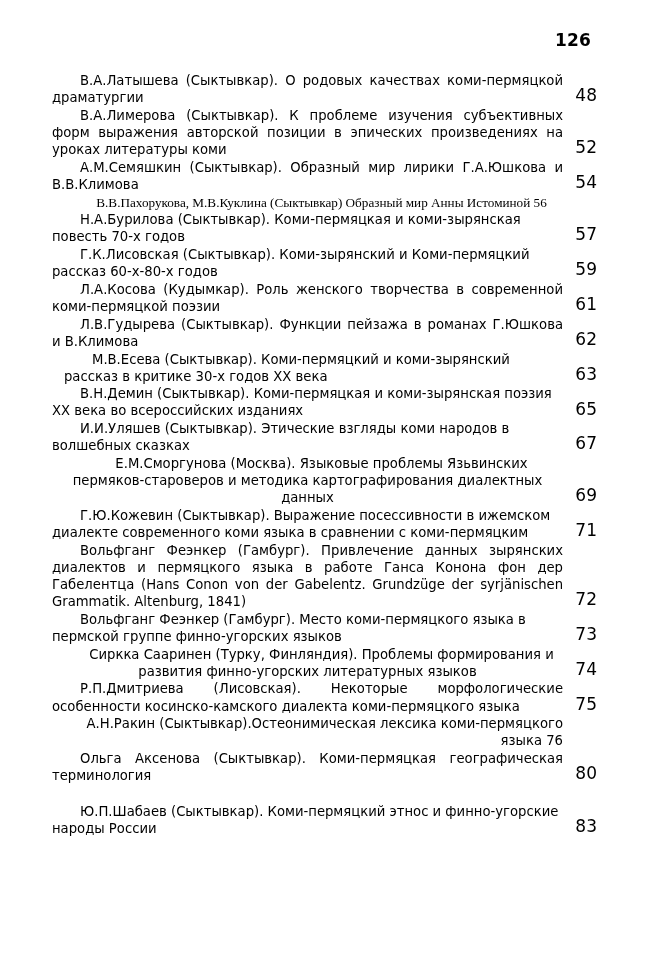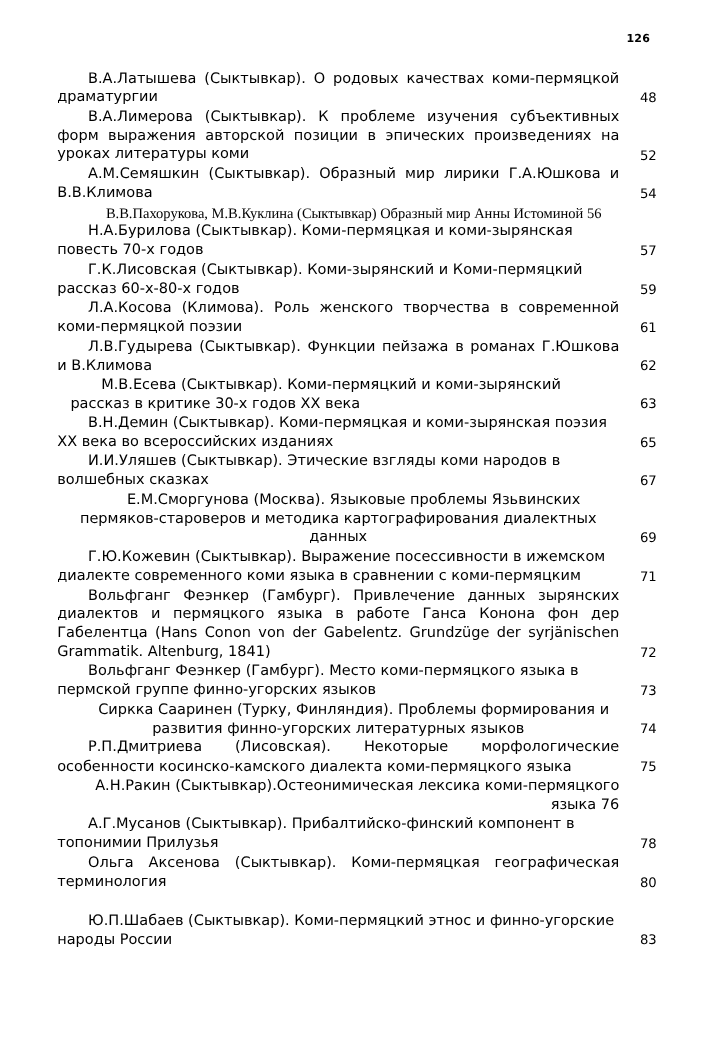--- a/index.html
+++ b/index.html
@@ -17,21 +17,21 @@
   }
   .page {
     width: 649px;
     height: 960px;
     position: relative;
     box-sizing: border-box;
     padding: 30px 52px 0 52px;
   }
   .page-number {
     text-align: right;
-    font-size: 10px;
+    font-size: 17px;
     font-weight: bold;
     padding-right: 6px;
     margin-bottom: 22px;
     letter-spacing: 0.2px;
   }
   .toc {
     margin: 0;
     padding: 0;
   }
   .entry {
@@ -42,21 +42,21 @@
     text-justify: inter-word;
     margin-bottom: 0.5px;
     padding-right: 34px;
   }
   .entry .txt {
     display: inline;
   }
   .entry .pg {
     position: absolute;
     right: 0;
-    font-size: 12px;
+    font-size: 17px;
   }
   .entry.indent .txt:first-child {
     padding-left: 0;
   }
   .entry.indent {
     text-indent: 28px;
   }
   .section-head {
     margin-top: 20px;
     margin-bottom: 18px;
@@ -79,33 +79,32 @@
   <div class="page-number">126</div>
 
   <div class="toc">
     <div id="entries-top">
         <div class="entry indent"><span class="txt">В.А.Латышева (Сыктывкар). О родовых качествах коми-пермяцкой драматургии</span><span class="pg bottom">48</span></div>
         <div class="entry indent"><span class="txt">В.А.Лимерова (Сыктывкар). К проблеме изучения субъективных форм выражения авторской позиции в эпических произведениях на уроках литературы коми</span><span class="pg bottom">52</span></div>
         <div class="entry indent"><span class="txt">А.М.Семяшкин (Сыктывкар). Образный мир лирики Г.А.Юшкова и В.В.Климова</span><span class="pg bottom">54</span></div>
         <div class="entry indent" style="text-align: center; font-family: Liberation Serif, serif;"><span class="txt">В.В.Пахорукова, М.В.Куклина (Сыктывкар) Образный мир Анны Истоминой 56</span></div>
         <div class="entry indent" style="text-align: left;"><span class="txt">Н.А.Бурилова (Сыктывкар). Коми-пермяцкая и коми-зырянская повесть 70-х годов</span><span class="pg bottom">57</span></div>
         <div class="entry indent" style="text-align: left;"><span class="txt">Г.К.Лисовская (Сыктывкар). Коми-зырянский и Коми-пермяцкий рассказ 60-х-80-х годов</span><span class="pg bottom">59</span></div>
-        <div class="entry indent"><span class="txt">Л.А.Косова (Климова). Роль женского творчества в современной коми-пермяцкой поэзии</span><span class="pg bottom">61</span></div>
+        <div class="entry indent"><span class="txt">Л.А.Косова (Кудымкар). Роль женского творчества в современной коми-пермяцкой поэзии</span><span class="pg bottom">61</span></div>
         <div class="entry indent"><span class="txt">Л.В.Гудырева (Сыктывкар). Функции пейзажа в романах Г.Юшкова и В.Климова</span><span class="pg bottom">62</span></div>
         <div class="entry indent" style="text-align: left; margin-left: 12px;"><span class="txt">М.В.Есева (Сыктывкар). Коми-пермяцкий и коми-зырянский рассказ в критике 30-х годов XX века</span><span class="pg bottom">63</span></div>
         <div class="entry indent" style="text-align: left;"><span class="txt">В.Н.Демин (Сыктывкар). Коми-пермяцкая и коми-зырянская поэзия XX века во всероссийских изданиях</span><span class="pg bottom">65</span></div>
         <div class="entry indent" style="text-align: left;"><span class="txt">И.И.Уляшев (Сыктывкар). Этические взгляды коми народов в волшебных сказках</span><span class="pg bottom">67</span></div>
         <div class="entry indent" style="text-align: center;"><span class="txt">Е.М.Сморгунова (Москва). Языковые проблемы Язьвинских пермяков-староверов и методика картографирования диалектных данных</span><span class="pg bottom">69</span></div>
         <div class="entry indent" style="text-align: left;"><span class="txt">Г.Ю.Кожевин (Сыктывкар). Выражение посессивности в ижемском диалекте современного коми языка в сравнении с коми-пермяцким</span><span class="pg bottom">71</span></div>
         <div class="entry indent"><span class="txt">Вольфганг Феэнкер (Гамбург). Привлечение данных зырянских диалектов и пермяцкого языка в работе Ганса Конона фон дер Габелентца (Hans Conon von der Gabelentz. Grundzüge der syrjänischen Grammatik. Altenburg, 1841)</span><span class="pg bottom">72</span></div>
         <div class="entry indent" style="text-align: left;"><span class="txt">Вольфганг Феэнкер (Гамбург). Место коми-пермяцкого языка в пермской группе финно-угорских языков</span><span class="pg bottom">73</span></div>
         <div class="entry indent" style="text-align: center;"><span class="txt">Сиркка Сааринен (Турку, Финляндия). Проблемы формирования и развития финно-угорских литературных языков</span><span class="pg bottom">74</span></div>
         <div class="entry indent"><span class="txt">Р.П.Дмитриева (Лисовская). Некоторые морфологические особенности косинско-камского диалекта коми-пермяцкого языка</span><span class="pg bottom">75</span></div>
         <div class="entry indent" style="text-align: right;"><span class="txt">А.Н.Ракин (Сыктывкар).Остеонимическая лексика коми-пермяцкого языка 76</span></div>
-        <div class="entry indent" style="text-align: left;"><span class="txt">А.Г.Мусанов (Сыктывкар). Прибалтийско-финский компонент в топонимии Прилузья</span><span class="pg bottom">78</span></div>
         <div class="entry indent"><span class="txt">Ольга Аксенова (Сыктывкар). Коми-пермяцкая географическая терминология</span><span class="pg bottom">80</span></div>
       </div>
 
     <div class="gap-small"></div>
 
 
     <div class="gap-small"></div>
 
     <div id="entries-bottom">
         <div class="entry indent" style="text-align: left;"><span class="txt">Ю.П.Шабаев (Сыктывкар). Коми-пермяцкий этнос и финно-угорские народы России</span><span class="pg bottom">83</span></div>

